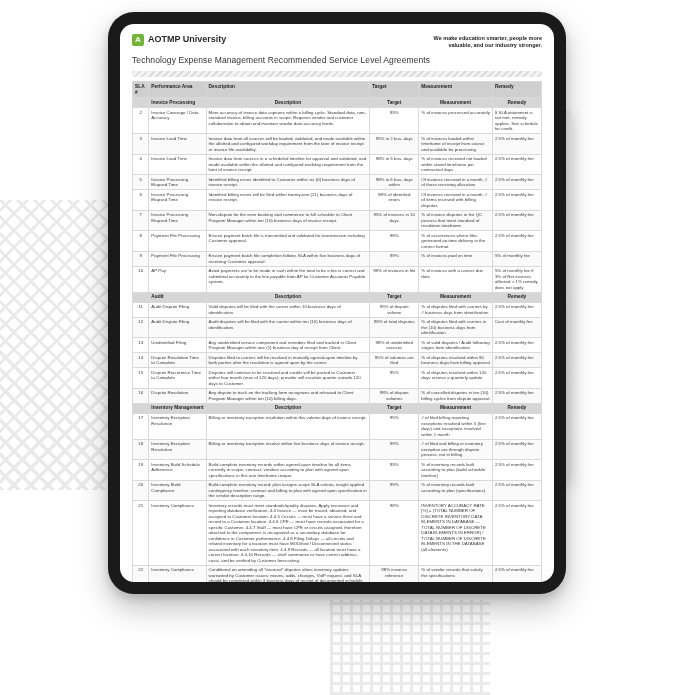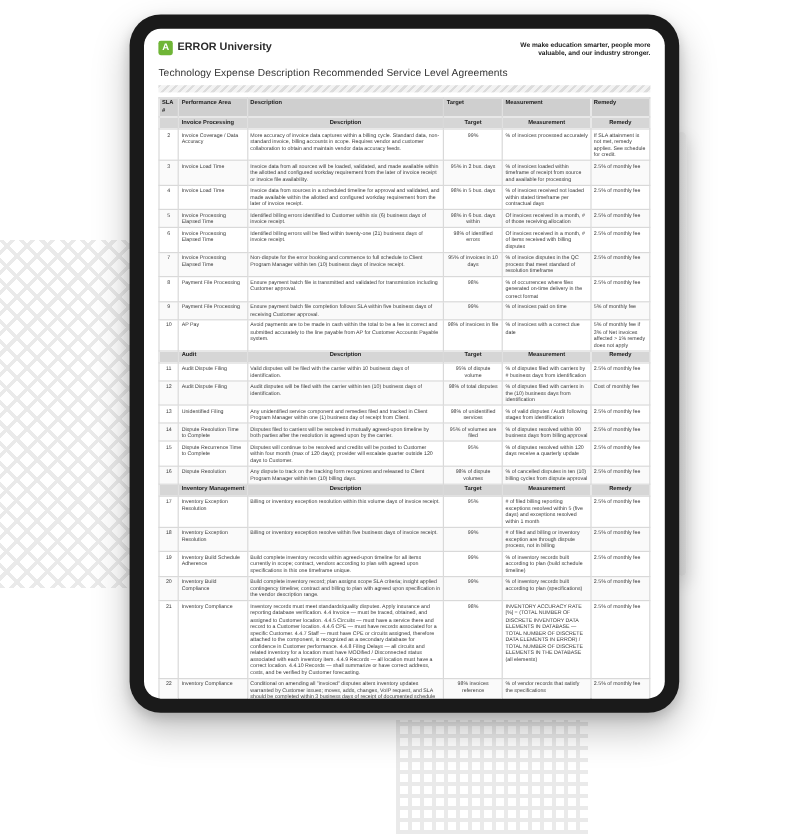--- a/index.html
+++ b/index.html
@@ -127,29 +127,29 @@
   <div class="pattern-bottom"></div>
   <div class="pencil"></div>
 
   <div class="tablet">
     <div class="screen">
       <div class="doc">
 
         <div class="doc-header">
           <div class="brand">
             <div class="brand-mark">A</div>
-            <div class="brand-name">ERROR University</div>
+            <div class="brand-name">AOTMP University</div>
           </div>
           <div class="tagline">
             <div><span class="strong">We make education smarter, people more</span></div>
             <div><span class="strong">valuable, and our industry stronger.</span></div>
           </div>
         </div>
 
-        <div class="doc-title">Technology Expense Description Recommended Service Level Agreements</div>
+        <div class="doc-title">Technology Expense Management Recommended Service Level Agreements</div>
         <div class="diag-band"></div>
 
         <table class="sla">
           <colgroup>
             <col class="c-id">
               <col class="c-name">
               <col class="c-desc">
             <col class="c-tgt">
               <col class="c-meas">
               <col class="c-rem">

